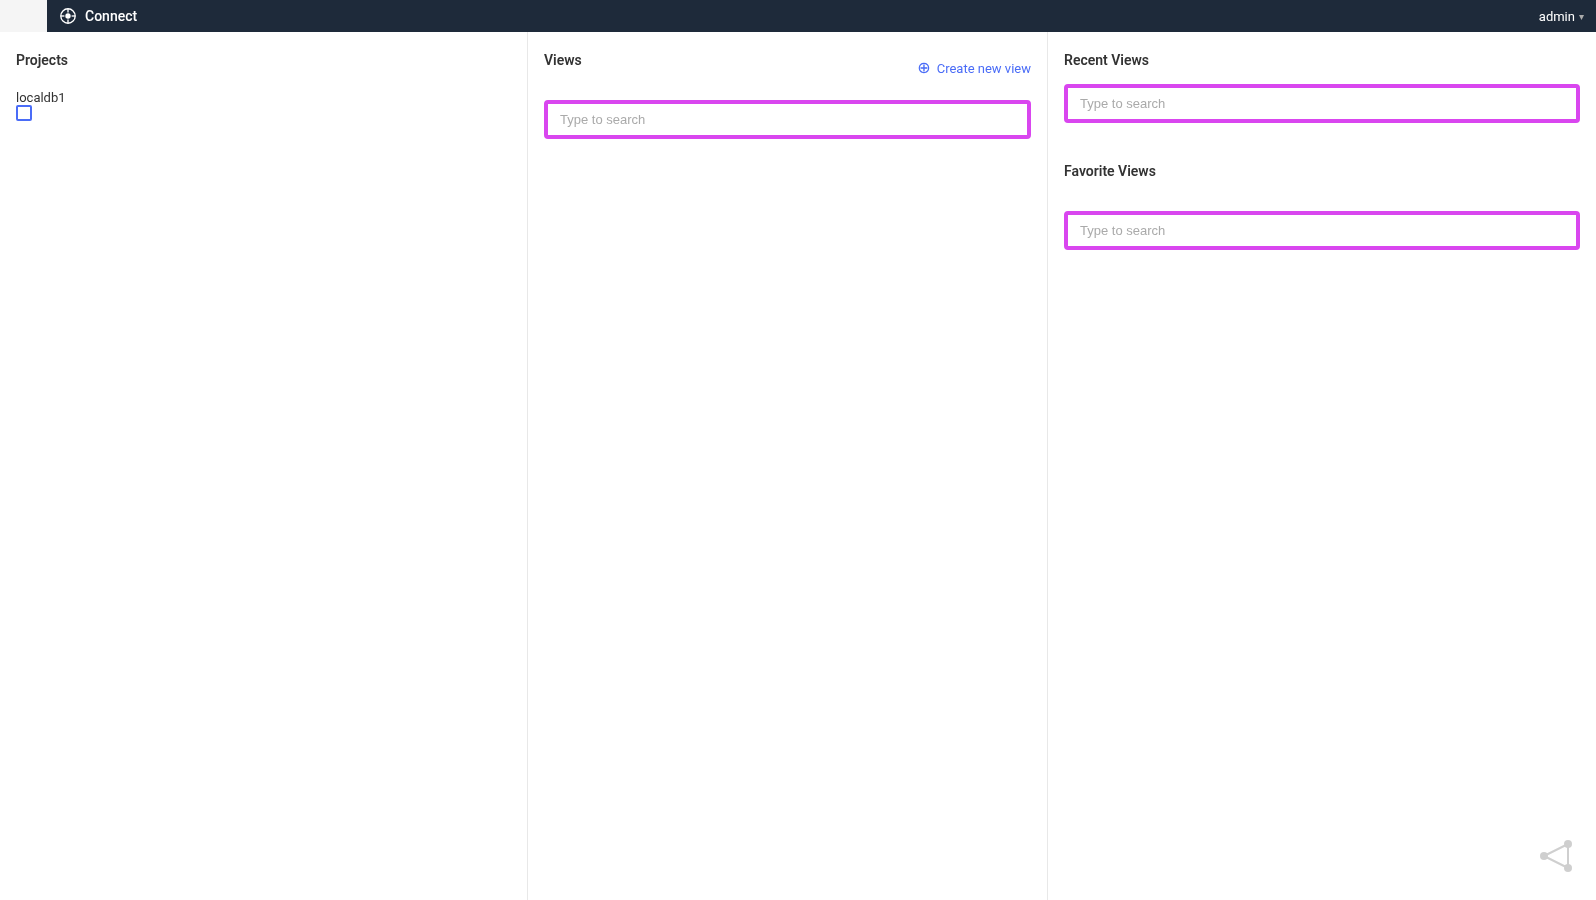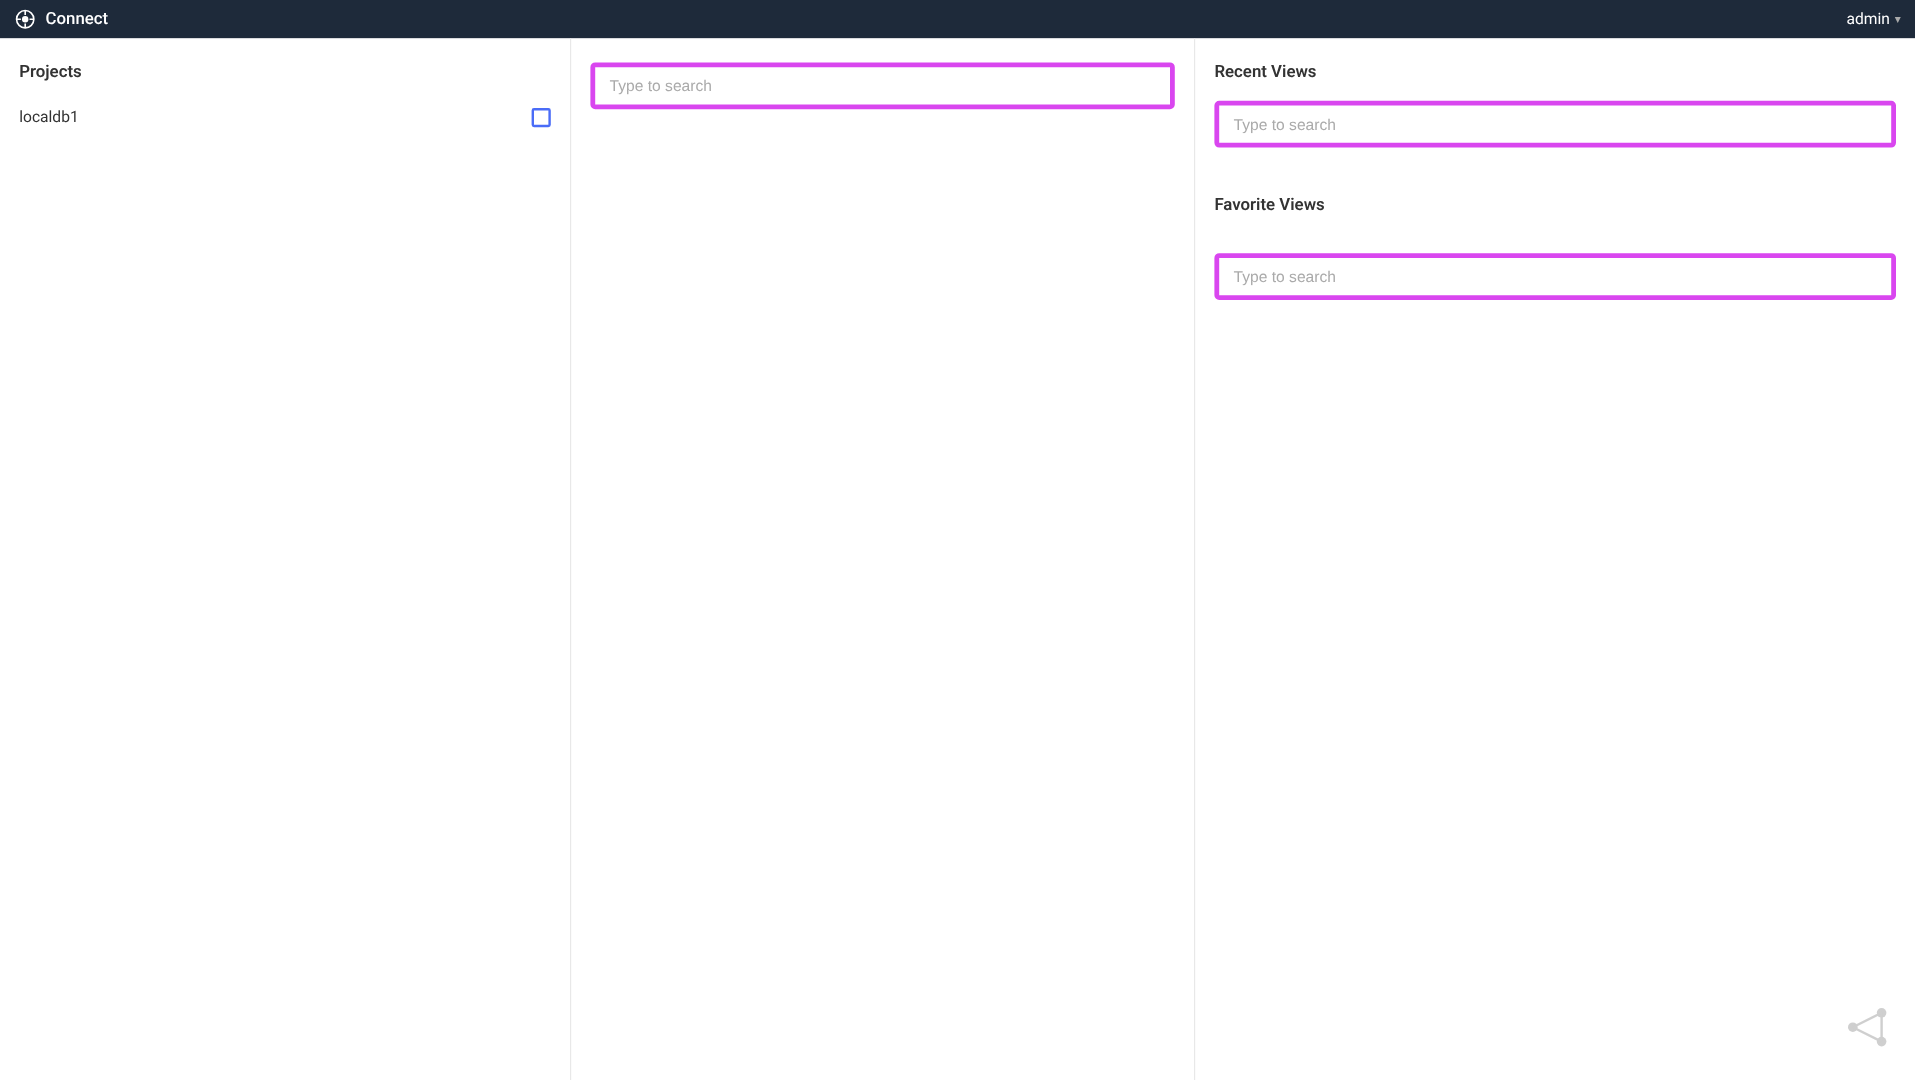--- a/index.html
+++ b/index.html
@@ -18,20 +18,21 @@
 
     
     .topbar {
       background: #1e2a3a;
       height: 32px;
       display: flex;
       align-items: center;
       justify-content: space-between;
       padding: 0 12px;
       color: #ffffff;
+      margin-left: 47px;
     }
 
     .topbar-left {
       display: flex;
       align-items: center;
       gap: 8px;
     }
 
     .topbar-logo {
       width: 18px;
@@ -61,38 +62,39 @@
 
     
     .main-content {
       display: flex;
       height: calc(900px - 32px);
       background: #ffffff;
     }
 
     
     .projects-panel {
-      width: 476px;
+      width: 528px;
       border-right: 1px solid #e8e8e8;
       padding: 20px 16px;
     }
 
     .panel-title {
       font-size: 14px;
       font-weight: 600;
       color: #333;
       margin-bottom: 16px;
     }
 
     .project-item {
       display: flex;
-      align-items: flex-end;
+      align-items: flex-start;
       justify-content: space-between;
       padding: 6px 0;
       cursor: pointer;
+      flex-direction: column;
     }
 
     .project-name {
       font-size: 13px;
       color: #333;
     }
 
     .project-icon {
       width: 16px;
       height: 16px;
@@ -198,20 +200,27 @@
 
     <div class="project-item">
       <span class="project-name">localdb1</span>
       <div class="project-icon"></div>
     </div>
 
 
   </div>
 
   <div class="views-panel">
+    <div class="views-header">
+      <div class="panel-title">Views</div>
+      <a class="create-new-view">
+        <span class="create-new-view-icon">⊕</span>
+        <span>Create new view</span>
+      </a>
+    </div>
     <input class="search-input" type="text" placeholder="Type to search" style="">
   </div>
 
   <div class="recent-panel">
     <div class="panel-title">Recent Views</div>
     <input class="search-input" type="text" placeholder="Type to search" style="">
 
     <div class="section-gap">
       <div class="panel-title" style="margin-bottom:32px;">Favorite Views</div>
       <input class="search-input" type="text" placeholder="Type to search" style="">

